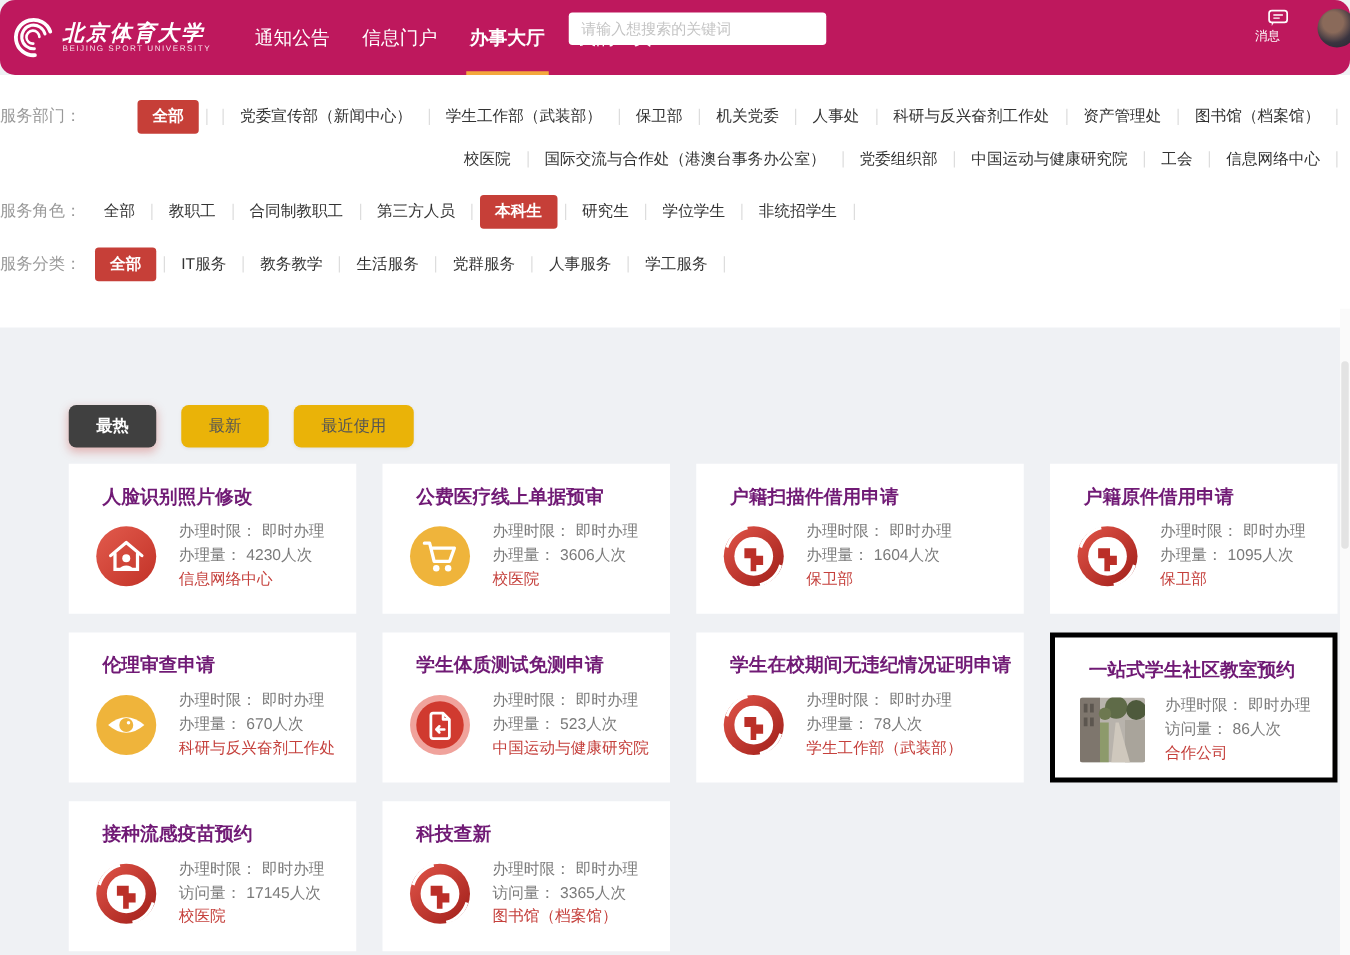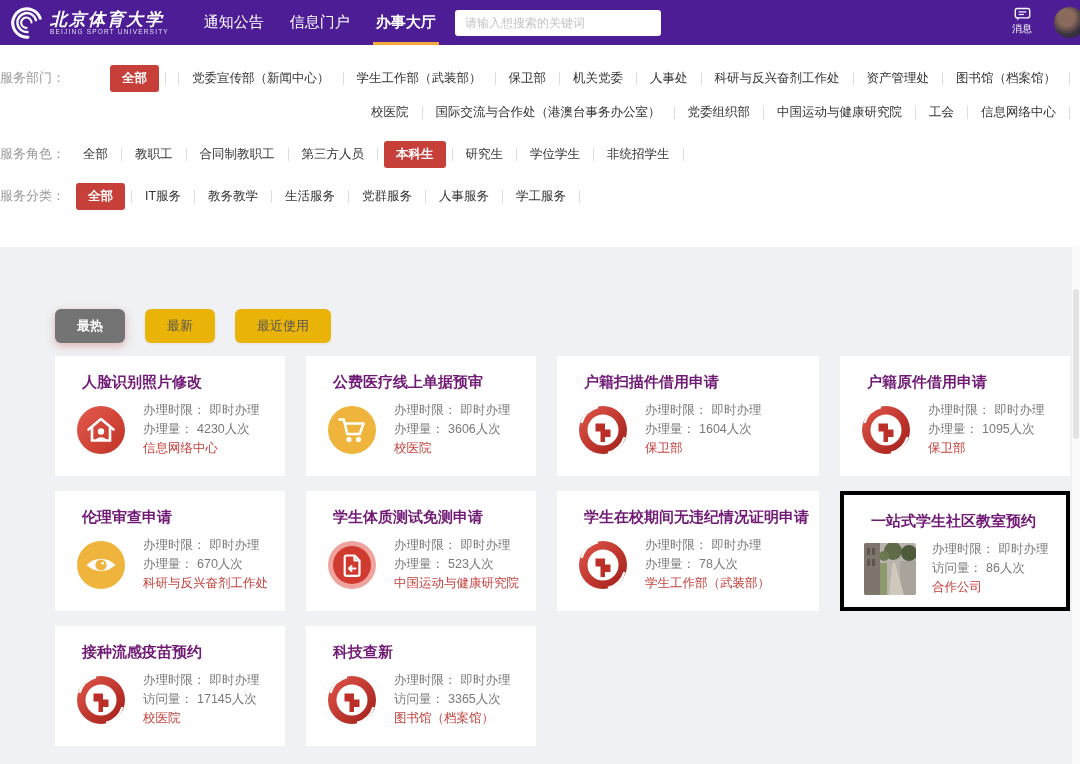--- a/index.html
+++ b/index.html
@@ -1,52 +1,52 @@
 <!DOCTYPE html>
 <html><head>
 <meta charset="utf-8">
 <style>
   * { margin:0; padding:0; box-sizing:border-box; }
   html,body { width:1080px; height:764px; }
   body { font-family:"Liberation Sans","DejaVu Sans",sans-serif; background:#eff1f4; overflow:hidden; position:relative; }
 
   
-  .hdr { height:45px; background:#4c1d95; display:flex; align-items:center; position:relative; color:#fff; }
+  .hdr { height:60px; background:#be185d; display:flex; align-items:center; position:relative; color:#fff;border-radius:12px; }
   .logo { display:flex; align-items:center; gap:6px; padding-left:10px; cursor:pointer; }
   .logo svg { width:34px; height:34px; }
   .logo-cn { font-family:"DejaVu Serif",serif; font-style:italic; font-weight:bold; font-size:17px; letter-spacing:2px; line-height:18px; }
   .logo-en { font-size:6.5px; letter-spacing:1.2px; opacity:.85; }
   .nav { display:flex; margin-left:22px; height:100%; }
   .nav-item { display:flex; align-items:center; padding:0 13px; font-size:15px; color:#fff; position:relative; cursor:pointer; }
   .nav-item.active { font-weight:bold; }
   .nav-item.active::after { content:""; position:absolute; left:10px; right:10px; bottom:0; height:3px; background:#f3a83c; }
   .search { position:absolute; left:455px; top:10px; width:206px; height:26px; border:none; border-radius:3px; padding:0 10px; font-size:12px; background:#fff; color:#333; outline:none; }
   .search::placeholder { color:#c4c4c4; }
-  .msg { position:absolute; right:40px; top:5px; width:36px; text-align:center; cursor:pointer; }
+  .msg { position:absolute; right:40px; top:5px; width:36px; text-align:left; cursor:pointer; }
   .msg svg { width:17px; height:15px; display:block; margin:2px auto 0; }
   .msg-label { font-size:10px; display:block; margin-top:0px; }
   .avatar { position:absolute; right:-5px; top:7px; width:31px; height:31px; border-radius:50%;
             background:radial-gradient(circle at 40% 35%, #8a6a5a 0 30%, #3a3440 60%, #1f2430 100%); cursor:pointer; }
 
   
   .filters { background:#fff; height:202px; padding-top:16px; overflow:hidden; }
   .filter-row { display:flex; margin-bottom:8px; }
   .filter-label { width:76px; flex:none; font-size:13px; color:#999; padding-top:8px; }
   .filter-options { flex:1; display:flex; flex-wrap:wrap; align-items:flex-start; padding-right:4px; }
   .filter-row.wrap-end .filter-options { justify-content:flex-end; }
   .opt-wrap { display:inline-flex; align-items:center; height:34px; }
   .chip { font-size:12.5px; color:#333; padding:5px 7px; border-radius:3px; cursor:pointer; white-space:nowrap; }
   .opt-wrap.active .chip { background:#c63f38; color:#fff; padding:5px 12px; font-weight:bold; }
   .sep { width:1px; height:13px; background:#ddd; margin:0 6px; }
 
   
   .content { padding-top:62px; }
   .tabs { display:flex; gap:20px; margin-left:55px; }
   .tab { height:34px; padding:0 22px; display:flex; align-items:center; font-size:13px; background:#eab308; color:#555; border:none; border-radius:6px; cursor:pointer; box-shadow:0 1px 3px rgba(0,0,0,.06); }
-  .tab.active { background:#737373; color:#fff; font-weight:bold; box-shadow:0 3px 8px rgba(198,63,56,.35); }
+  .tab.active { background:#404040; color:#fff; font-weight:bold; box-shadow:0 3px 8px rgba(198,63,56,.35); }
 
   .cards { display:grid; grid-template-columns:repeat(4,1fr); gap:15px 21px; margin:13px 10px 0 55px; }
   .card { background:#fff; height:120px; padding:17px 10px 0 0; cursor:pointer; position:relative; }
   .card.highlighted { border:4px solid #000000; }
   .card-title { font-size:15px; font-weight:bold; color:#701a75; padding-left:27px; white-space:nowrap; overflow:hidden; }
   .card-body { display:flex; align-items:center; margin:9px 0 0 20px; gap:16px; }
   .icon-slot { width:52px; height:52px; flex:none; display:block; }
   .icon-slot svg { width:52px; height:52px; display:block; }
   .icon-slot.photo svg { border-radius:2px; }
   .card-info { font-size:12.5px; color:#7a7a7a; line-height:19px; }

